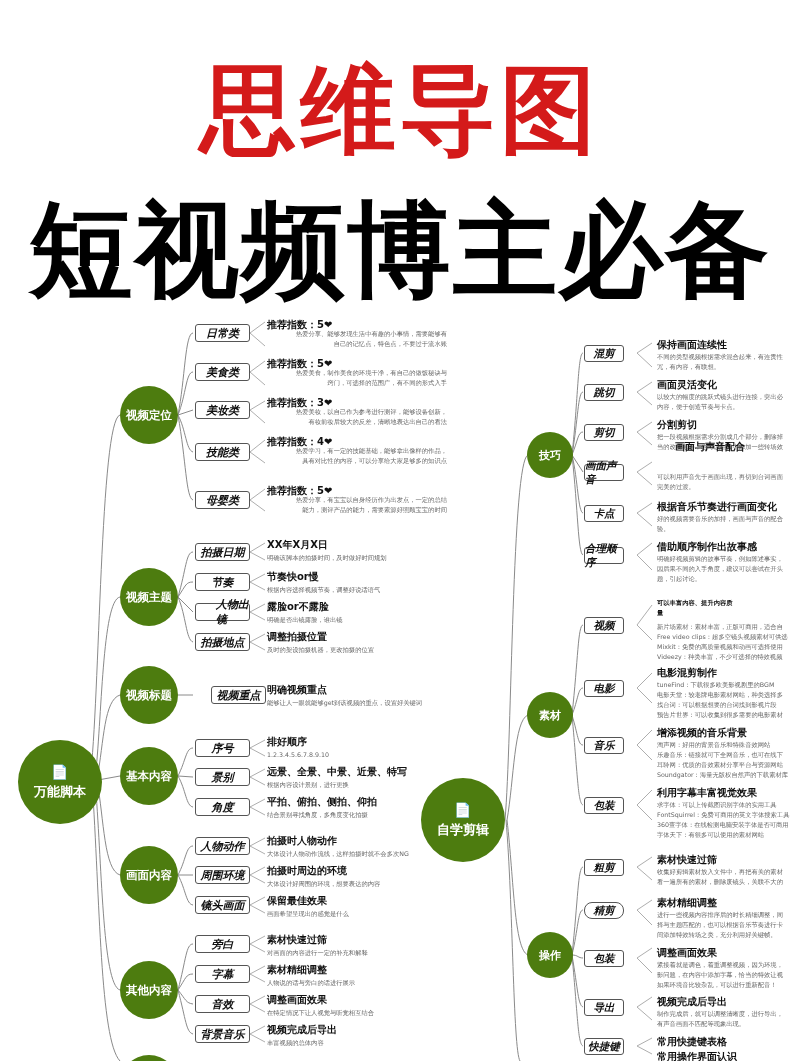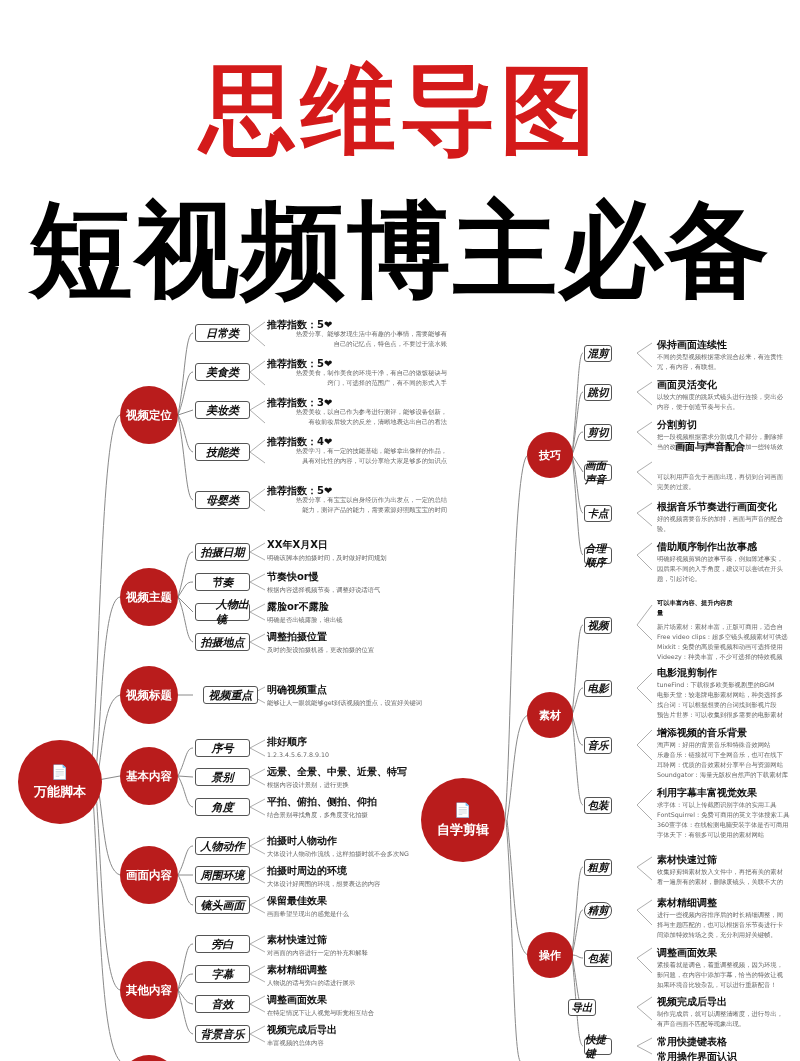--- a/index.html
+++ b/index.html
@@ -1,27 +1,27 @@
 <!DOCTYPE html>
 <html><head>
 <meta charset="utf-8">
 <style>
   * { margin:0; padding:0; box-sizing:border-box; }
   body { width:800px; height:1061px; background:#ffffff; position:relative; overflow:hidden; font-family:"DejaVu Sans", sans-serif; color:#222; }
   .title1 { position:absolute; left:0; top:55px; width:800px; text-align:center; font-size:96px; font-weight:bold; color:#d41a1a; letter-spacing:4px; line-height:110px; font-family:"DejaVu Sans", sans-serif; }
   .title2 { position:absolute; left:0; top:195px; width:800px; text-align:center; font-size:104px; font-weight:bold; color:#000; letter-spacing:2px; line-height:110px; font-family:"DejaVu Sans", sans-serif; }
   svg.lines { position:absolute; left:0; top:0; width:800px; height:1061px; }
-  .circle { position:absolute; background:#b91c1c; color:#fff; border-radius:50%; display:flex; flex-direction:column; align-items:center; justify-content:center; font-weight:bold; text-align:center; }
+  .circle { position:absolute; background:#4d7c0f; color:#fff; border-radius:50%; display:flex; flex-direction:column; align-items:center; justify-content:center; font-weight:bold; text-align:center; }
   .c-md { width:58px; height:58px; font-size:11.5px; }
   .c-sm { width:46px; height:46px; font-size:11px; }
   .c-lg { width:84px; height:84px; font-size:13px; }
   .root-icon { font-size:14px; line-height:16px; margin-bottom:3px; }
   .box { position:absolute; border:1.2px solid #555; border-radius:3px; background:#fff; font-style:italic; font-weight:bold; font-size:11px; display:flex; align-items:center; justify-content:center; color:#111; }
   .bl { width:55px; height:18px; }
-  .br { width:28px; height:17px; font-size:10.5px; }
+  .br { width:40px; height:17px; font-size:10.5px; }
   .note-h { position:absolute; font-size:10px; font-weight:bold; color:#111; white-space:nowrap; }
   .note-b { position:absolute; font-size:6.3px; color:#666; line-height:10px; white-space:pre; }
   .ra { text-align:right; }
 </style>
 </head>
 <body>
 
 <div class="title1">思维导图</div>
 <div class="title2">短视频博主必备</div>
 
@@ -155,21 +155,21 @@
 <div class="box bl" style="left:195px;top:363px;">美食类</div>
 <div class="box bl" style="left:195px;top:401px;">美妆类</div>
 <div class="box bl" style="left:195px;top:443px;">技能类</div>
 <div class="box bl" style="left:195px;top:491px;">母婴类</div>
 
 <div class="box bl" style="left:195px;top:543px;">拍摄日期</div>
 <div class="box bl" style="left:195px;top:573px;">节奏</div>
 <div class="box bl" style="left:195px;top:603px;padding-left:20px;">人物出镜</div>
 <div class="box bl" style="left:195px;top:633px;">拍摄地点</div>
 
-<div class="box bl" style="left:203px;top:686px;">视频重点</div>
+<div class="box bl" style="left:211px;top:686px;">视频重点</div>
 
 <div class="box bl" style="left:195px;top:739px;">序号</div>
 <div class="box bl" style="left:195px;top:768px;">景别</div>
 <div class="box bl" style="left:195px;top:798px;">角度</div>
 
 <div class="box bl" style="left:195px;top:837px;">人物动作</div>
 <div class="box bl" style="left:195px;top:866px;">周围环境</div>
 <div class="box bl" style="left:195px;top:896px;">镜头画面</div>
 
 <div class="box bl" style="left:195px;top:935px;">旁白</div>
@@ -251,21 +251,21 @@
 <div class="box br" style="left:584px;top:547px;">合理顺序</div>
 
 <div class="box br" style="left:584px;top:617px;">视频</div>
 <div class="box br" style="left:584px;top:680px;">电影</div>
 <div class="box br" style="left:584px;top:737px;">音乐</div>
 <div class="box br" style="left:584px;top:797px;">包装</div>
 
 <div class="box br" style="left:584px;top:859px;">粗剪</div>
 <div class="box br" style="left:584px;top:902px;border-radius:8px;">精剪</div>
 <div class="box br" style="left:584px;top:950px;">包装</div>
-<div class="box br" style="left:568px;top:999px;">导出</div>
+<div class="box br" style="left:584px;top:999px;">导出</div>
 <div class="box br" style="left:584px;top:1038px;">快捷键</div>
 
 <div class="note-h" style="left:657px;top:338px;">保持画面连续性</div>
 <div class="note-b" style="left:657px;top:352px;">不同的类型视频根据需求混合起来，有连贯性
 冗，有内容，有联想。</div>
 <div class="note-h" style="left:657px;top:378px;">画面灵活变化</div>
 <div class="note-b" style="left:657px;top:392px;">以较大的幅度的跳跃式镜头进行连接，突出必
 内容，便于创造节奏与卡点。</div>
 <div class="note-h" style="left:657px;top:418px;">分割剪切</div>
 <div class="note-b" style="left:657px;top:432px;">把一段视频根据需求分割成几个部分，删除掉

